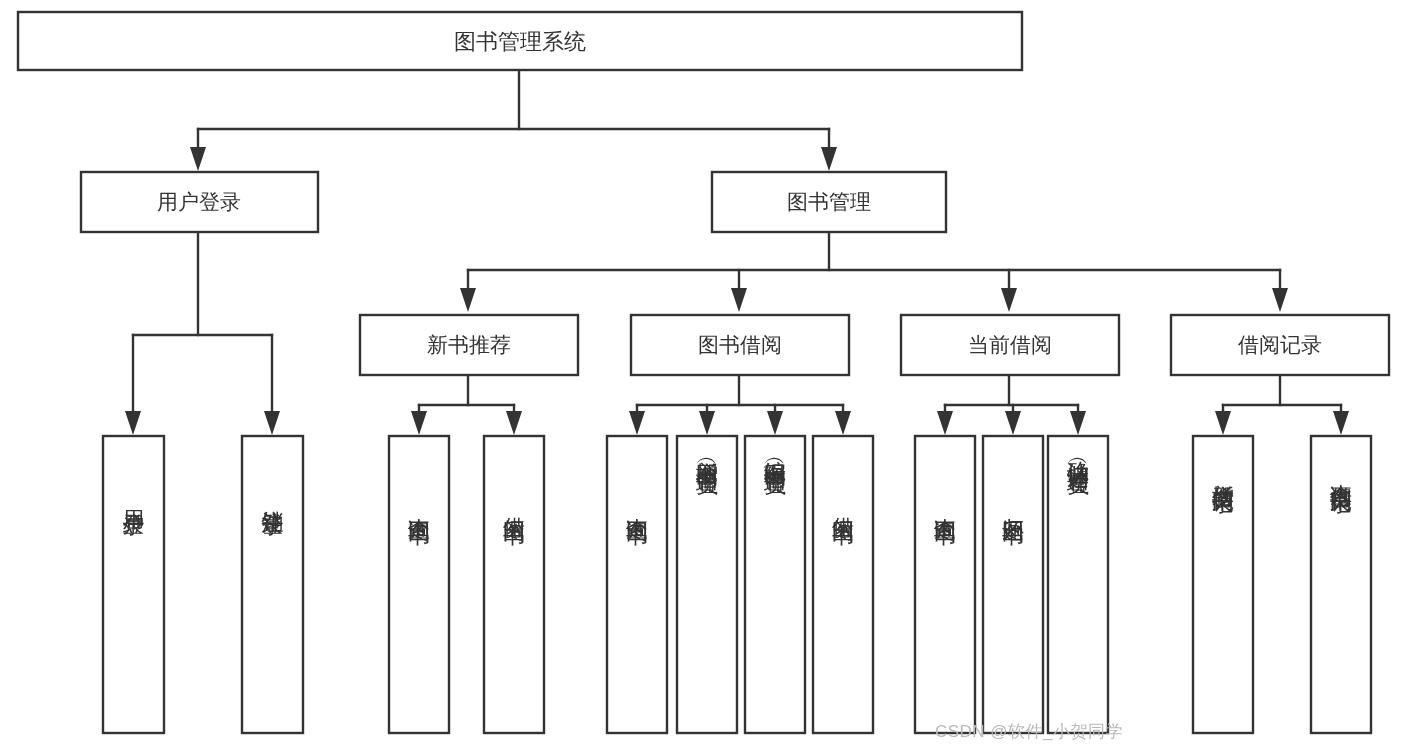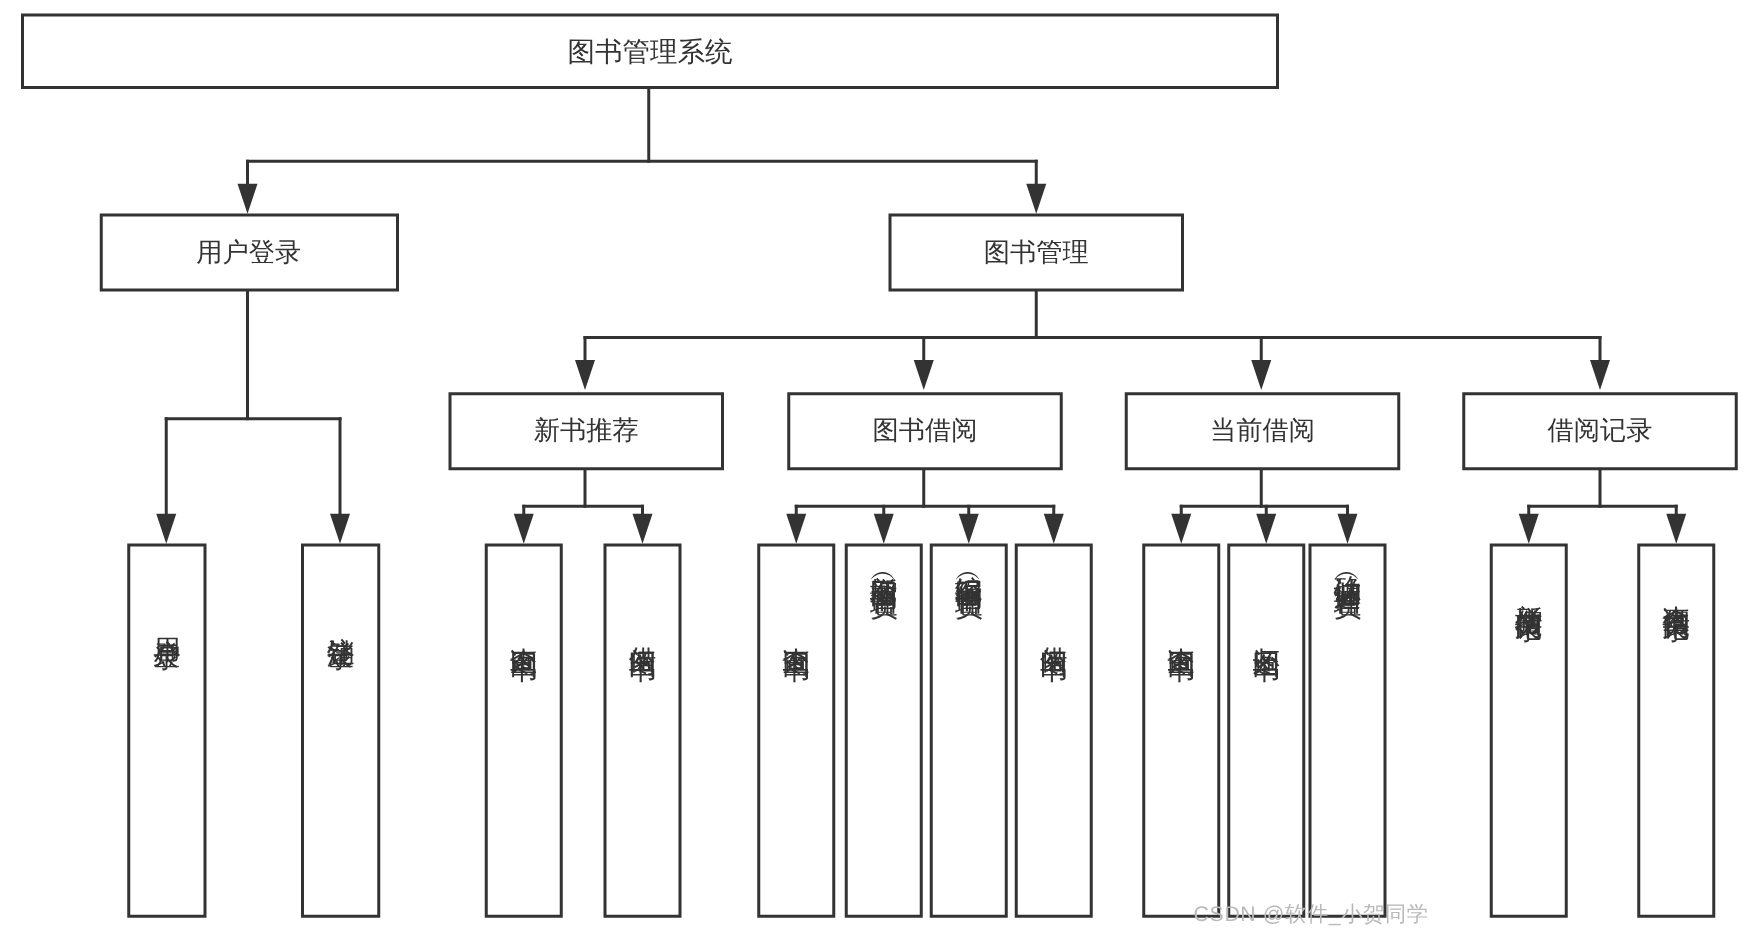--- a/index.html
+++ b/index.html
@@ -11,21 +11,20 @@
     width: 1405px;
     height: 747px;
     font-family: "Liberation Sans", "DejaVu Sans", sans-serif;
     overflow: hidden;
     position: relative;
   }
   #diagram-root {
     position: relative;
     width: 1131px;
     height: 747px;
-    padding-left: 20px;
   }
   svg.diagram-svg {
     position: absolute;
     top: 0;
     left: 0;
     width: 1405px;
     height: 747px;
   }
   .node-box {
     fill: #ffffff;

